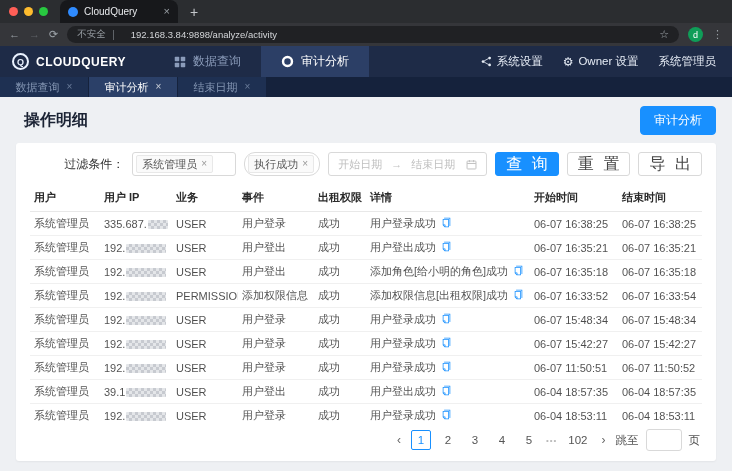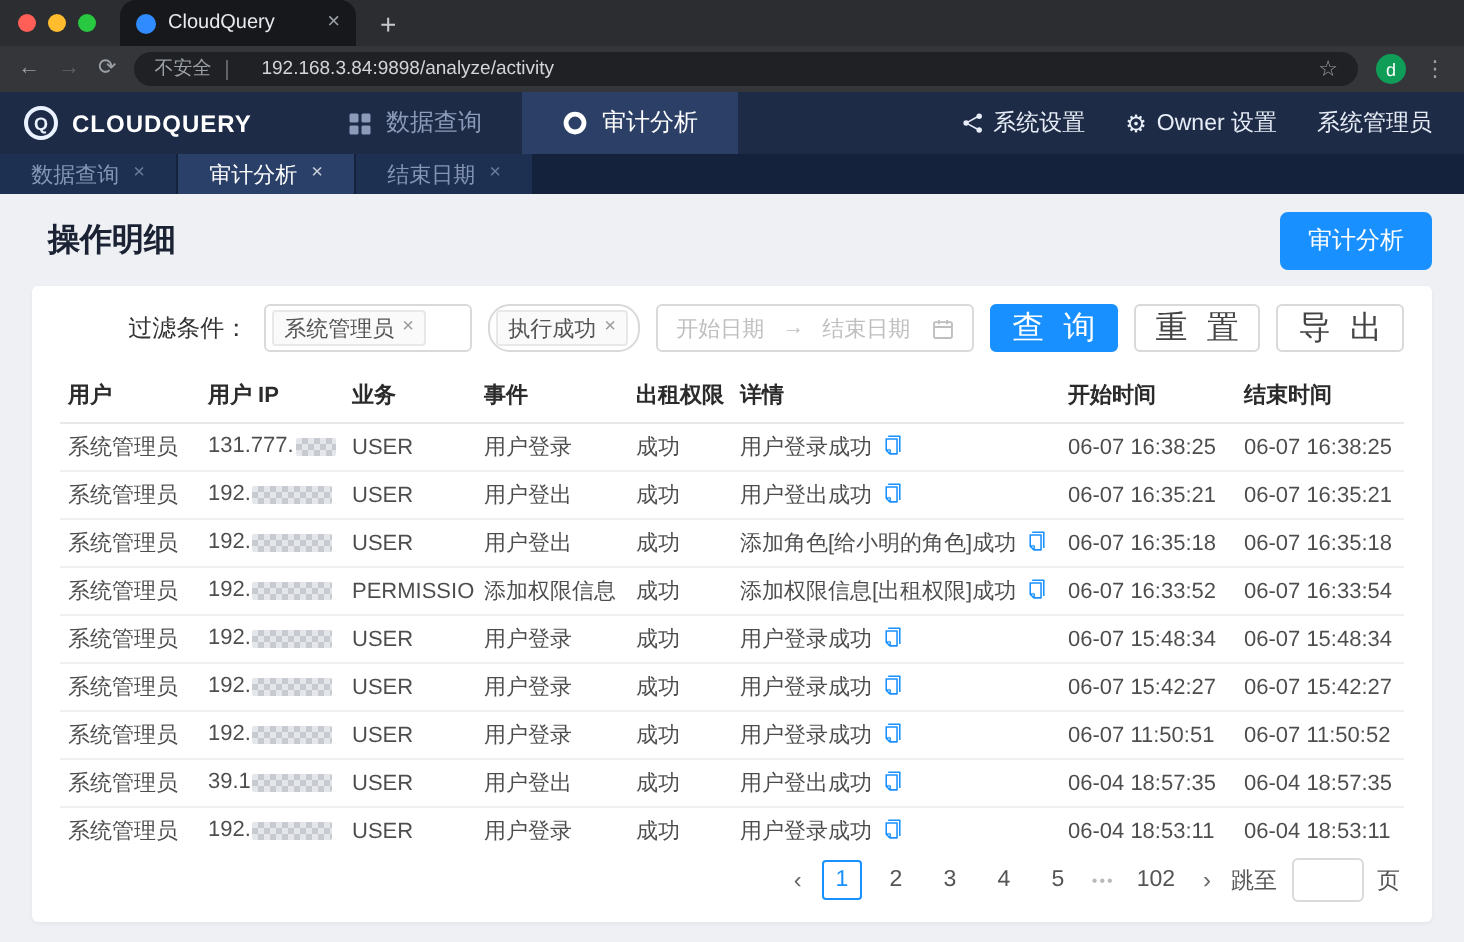--- a/index.html
+++ b/index.html
@@ -241,21 +241,21 @@
                 <th>事件</th>
                 <th>出租权限</th>
                 <th>详情</th>
                 <th>开始时间</th>
                 <th>结束时间</th>
               </tr>
           </thead>
           <tbody id="tbody">
               <tr>
                 <td>系统管理员</td>
-                <td><span class="ip-prefix">131.777.</span><span class="ip-redacted" style="width:20px"></span></td>
+                <td><span class="ip-prefix">335.687.</span><span class="ip-redacted" style="width:20px"></span></td>
                 <td>USER</td>
                 <td>用户登录</td>
                 <td>成功</td>
                 <td><span>用户登录成功</span><span class="copy-icon"><svg viewBox="0 0 1024 1024" width="11" height="11" fill="#1890ff" aria-hidden="true">
                       <path d="M832 64H296c-4.4 0-8 3.6-8 8v56c0 4.4 3.6 8 8 8h496v688c0 4.4 3.6 8 8 8h56c4.4 0 8-3.6 8-8V96c0-17.7-14.3-32-32-32zM704 192H192c-17.7 0-32 14.3-32 32v530.7c0 8.5 3.4 16.6 9.4 22.6l173.3 173.3c2.2 2.2 4.7 4 7.4 5.5v1.9h4.2c3.5 1.3 7.2 2 11 2H704c17.7 0 32-14.3 32-32V224c0-17.7-14.3-32-32-32zM350 856.2L263.9 770H350v86.2zM664 888H414V746c0-22.1-17.9-40-40-40H232V264h432v624z"></path>
                     </svg></span></td>
                 <td>06-07 16:38:25</td>
                 <td>06-07 16:38:25</td>
               </tr>
               <tr>

